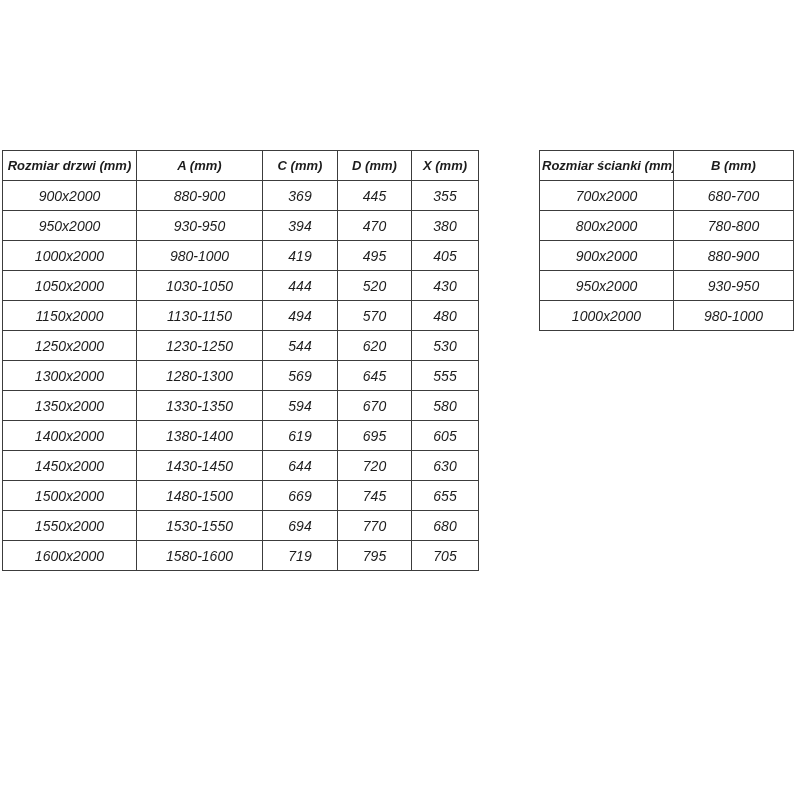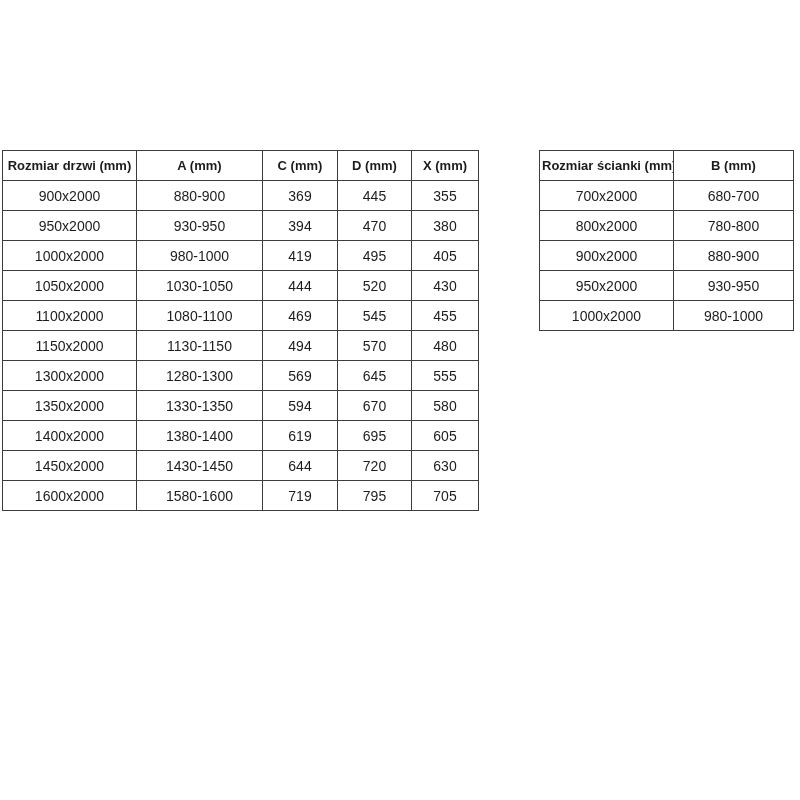--- a/index.html
+++ b/index.html
@@ -10,20 +10,21 @@
     height: 800px;
     background: #ffffff;
     font-family: "Liberation Sans", sans-serif;
   }
   .canvas {
     position: relative;
     width: 800px;
     height: 800px;
     background: #ffffff;
     overflow: hidden;
+    font-style: italic;
   }
   table.spec {
     border-collapse: collapse;
     table-layout: fixed;
     position: absolute;
     background: #ffffff;
   }
   table.spec th, table.spec td {
     border: 1px solid #3c3c3c;
     height: 30px;
@@ -98,34 +99,34 @@
           <td>405</td>
         </tr>
         <tr>
           <td>1050x2000</td>
           <td>1030-1050</td>
           <td>444</td>
           <td>520</td>
           <td>430</td>
         </tr>
         <tr>
-          <td>1100x2000</td>
-          <td>1080-1100</td>
-          <td>469</td>
-          <td>545</td>
-          <td>455</td>
-        </tr>
-        <tr>
           <td>1150x2000</td>
           <td>1130-1150</td>
           <td>494</td>
           <td>570</td>
           <td>480</td>
         </tr>
         <tr>
+          <td>1250x2000</td>
+          <td>1230-1250</td>
+          <td>544</td>
+          <td>620</td>
+          <td>530</td>
+        </tr>
+        <tr>
           <td>1300x2000</td>
           <td>1280-1300</td>
           <td>569</td>
           <td>645</td>
           <td>555</td>
         </tr>
         <tr>
           <td>1350x2000</td>
           <td>1330-1350</td>
           <td>594</td>
@@ -138,20 +139,34 @@
           <td>619</td>
           <td>695</td>
           <td>605</td>
         </tr>
         <tr>
           <td>1450x2000</td>
           <td>1430-1450</td>
           <td>644</td>
           <td>720</td>
           <td>630</td>
+        </tr>
+        <tr>
+          <td>1500x2000</td>
+          <td>1480-1500</td>
+          <td>669</td>
+          <td>745</td>
+          <td>655</td>
+        </tr>
+        <tr>
+          <td>1550x2000</td>
+          <td>1530-1550</td>
+          <td>694</td>
+          <td>770</td>
+          <td>680</td>
         </tr>
         <tr>
           <td>1600x2000</td>
           <td>1580-1600</td>
           <td>719</td>
           <td>795</td>
           <td>705</td>
         </tr>
       </tbody>
   </table>

